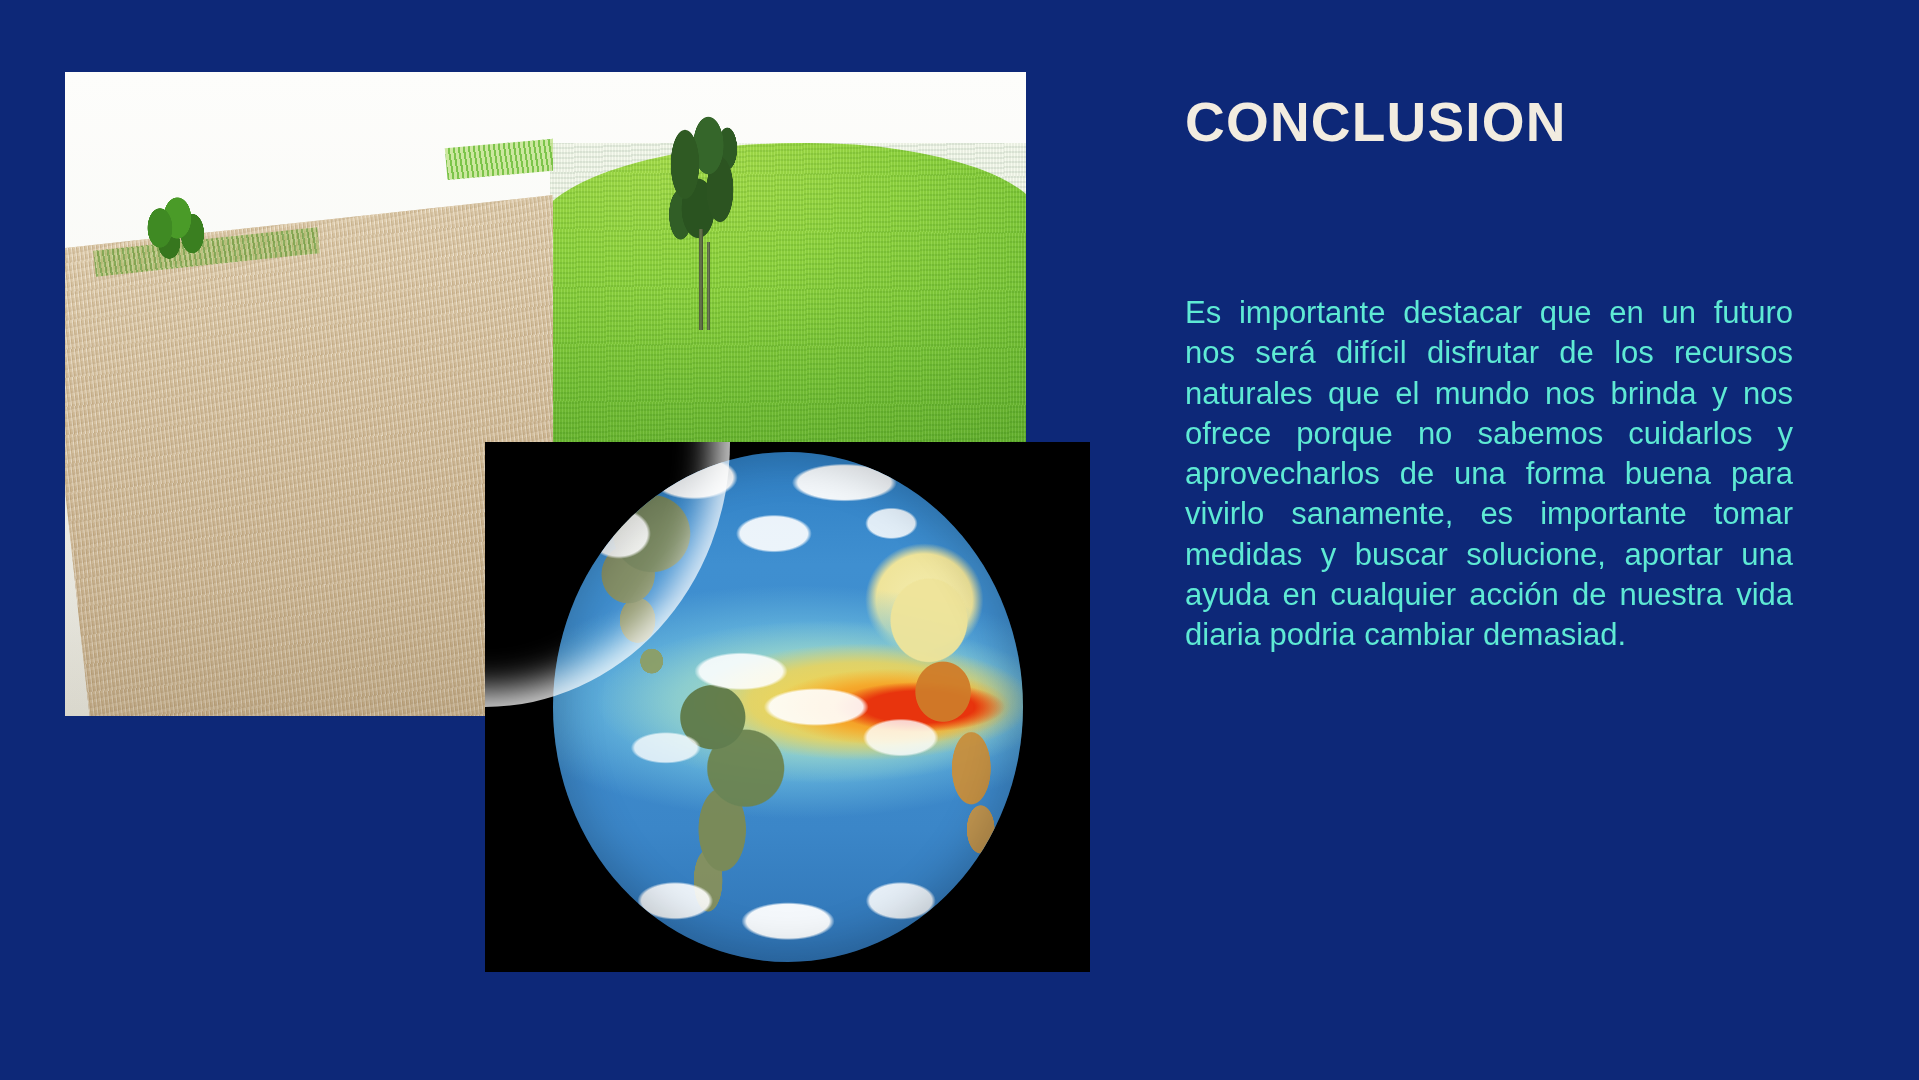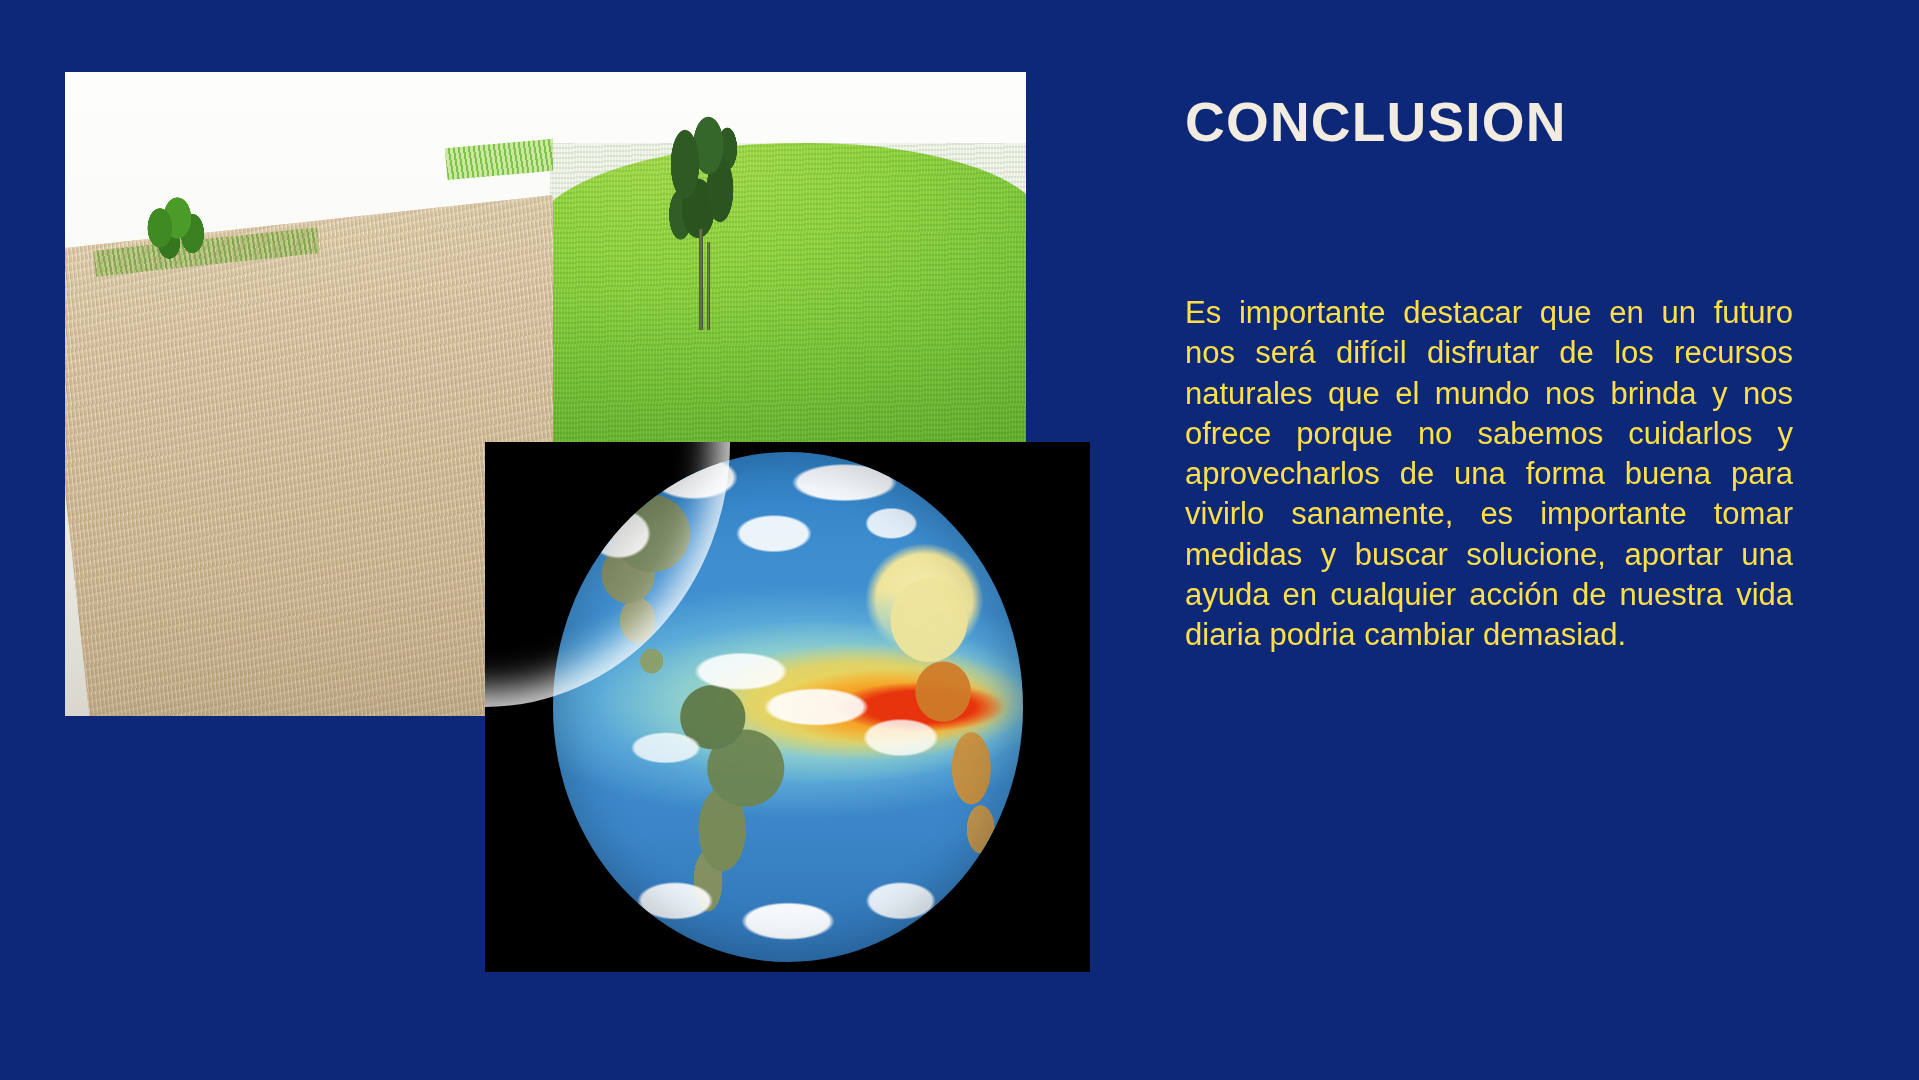--- a/index.html
+++ b/index.html
@@ -261,21 +261,21 @@
     color: #f2ece0;
     line-height: 1.1;
   }
   .body-text {
     position: absolute;
     left: 0;
     top: 262px;
     width: 608px;
     font-size: 31px;
     line-height: 1.30;
-    color: #fde047;
+    color: #5eead4;
     text-align: justify;
     font-weight: 500;
   }
 </style>
 </head>
 <body>
 
 <div class="slide">
 
   <div class="photo-landscape">

